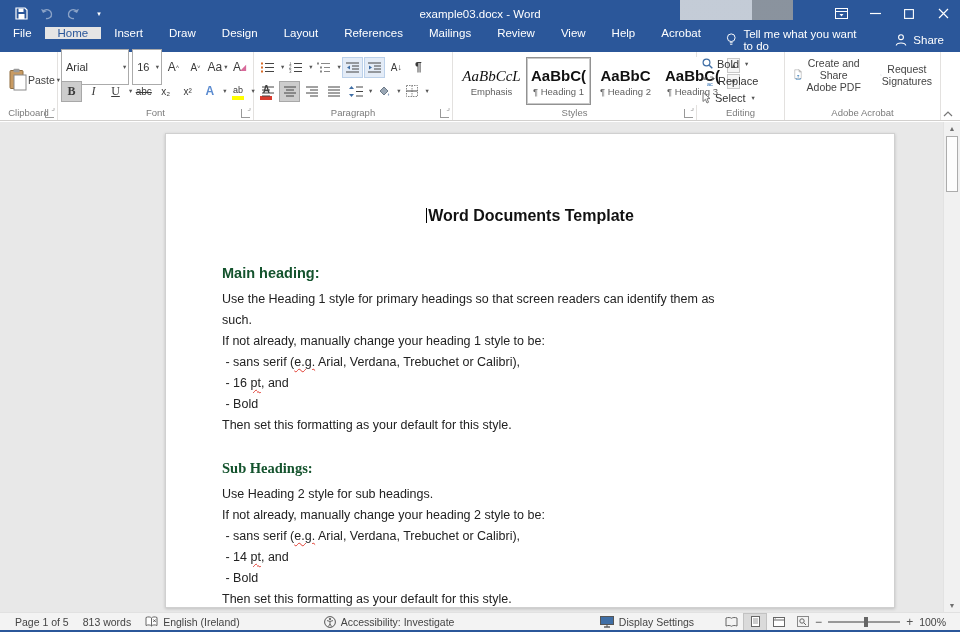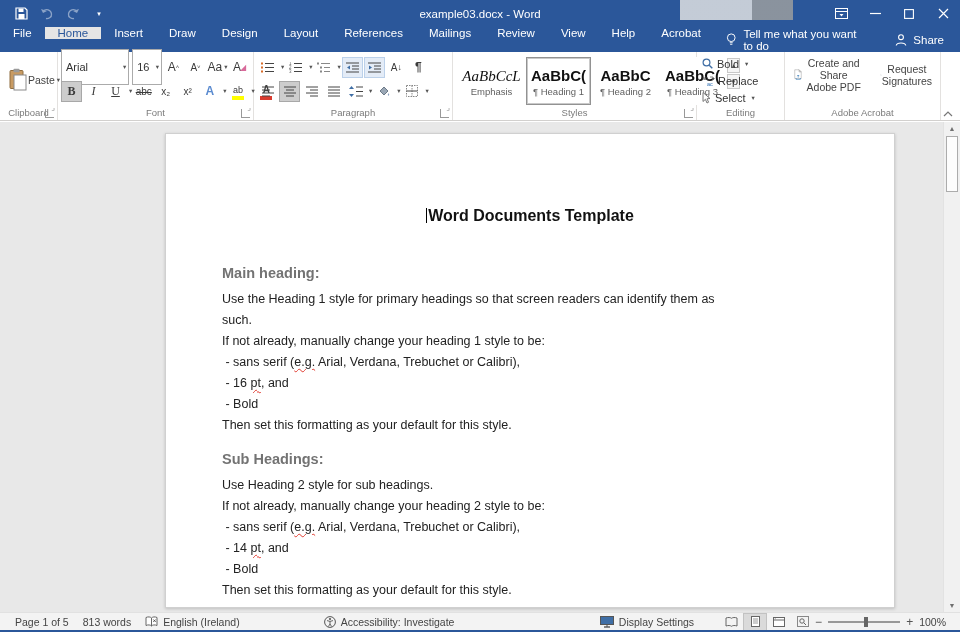--- a/index.html
+++ b/index.html
@@ -59,23 +59,23 @@
   .edrow { display:flex; align-items:center; gap:4px; height:17px; font-size:11px; color:#333; padding-left:2px; }
 
   .collapse-chev { position:absolute; right:7px; bottom:3px; font-size:9px; color:#777; }
 
   
   .docarea { position:absolute; top:122px; left:0; right:0; bottom:20px; background:#e8e8e8; overflow:hidden; }
   .page { position:absolute; left:165px; top:11px; width:730px; height:475px; background:#fff; border:1px solid #d0d0d0; box-shadow:0 1px 3px rgba(0,0,0,.18); }
   .pagecontent { position:absolute; left:56px; right:56px; top:0; }
   .doc-title { margin-top:72px; text-align:center; font-weight:bold; font-size:16px; color:#111; line-height:20px; }
   .cursorbar { display:inline-block; width:1px; height:15px; background:#000; vertical-align:-2px; margin-right:1px; }
-  .sec-heading { font-weight:bold; font-size:14.5px; color:#737373; line-height:20px; }
+  .sec-heading { font-weight:bold; font-size:14.5px; color:#14532d; line-height:20px; }
   .sec-heading.first { margin-top:37px; }
-  .sec-heading.next { margin-top:13px; }
+  .sec-heading.next { margin-top:22px;font-family:Liberation Serif, serif; }
   .lines { margin-top:6px; }
   .line { font-size:12.5px; line-height:21px; color:#222; white-space:pre-wrap; }
   .sq { text-decoration:underline; text-decoration-style:wavy; text-decoration-color:#e03c31; text-decoration-thickness:1px; text-underline-offset:2px; }
 
   
   .vscroll { position:absolute; right:0; top:0; bottom:0; width:17px; background:#f1f1f1; border-left:1px solid #e2e2e2; }
   .vs-arrow { position:absolute; left:0; width:16px; height:13px; display:flex; align-items:center; justify-content:center; font-size:7px; color:#707070; }
   .vs-up { top:0; }
   .vs-down { bottom:0; background:#f1f1f1; }
   .vs-thumb { position:absolute; left:2px; width:12px; top:14px; height:56px; background:#fdfdfd; border:1px solid #acacac; }

